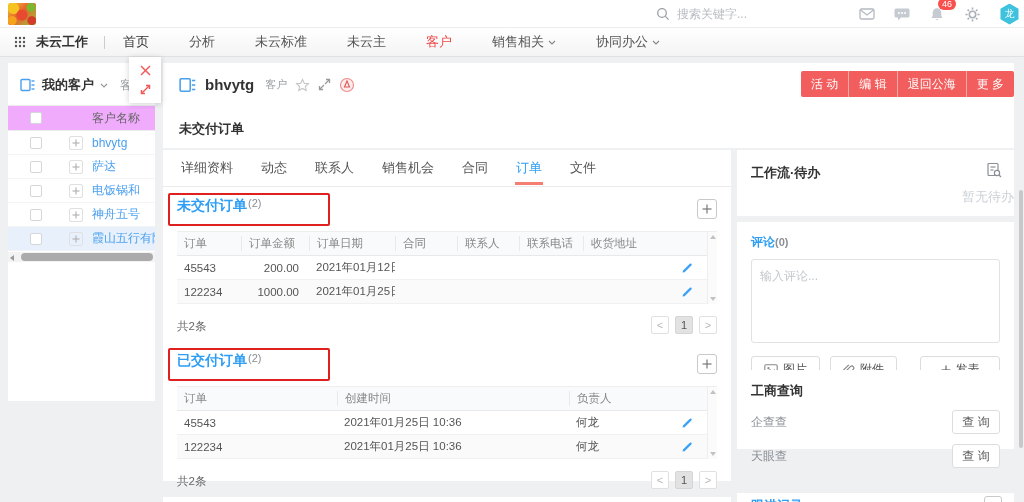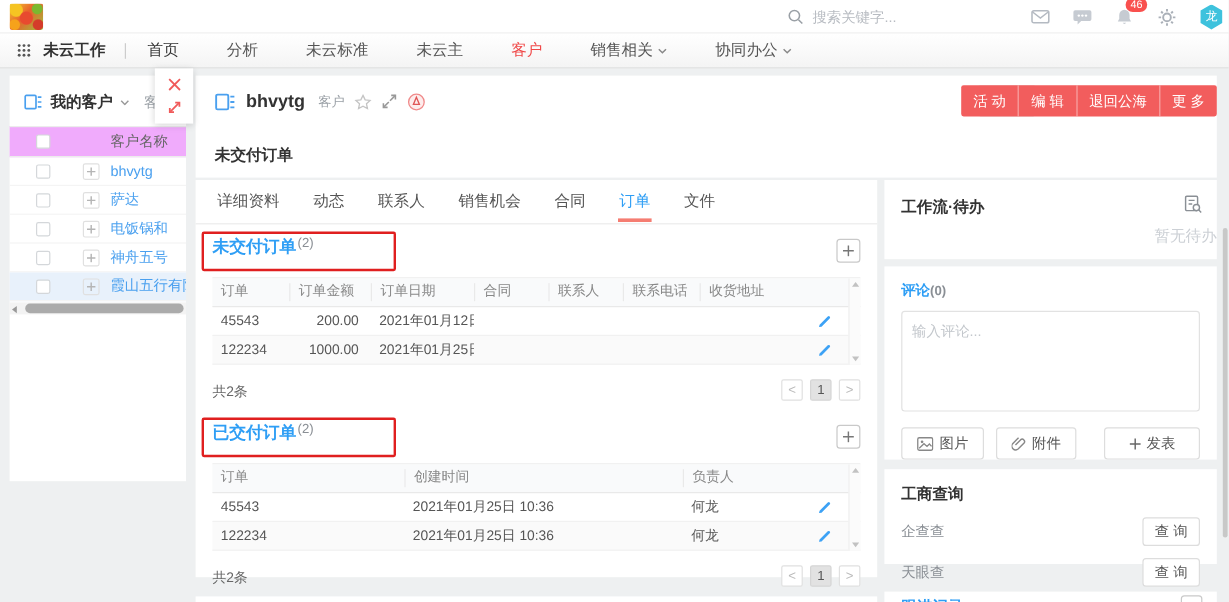--- a/index.html
+++ b/index.html
@@ -135,21 +135,21 @@
   .cmt-title { font-weight:bold; font-size:12px; color:#2e9ef5; }
   .cmt-count { font-size:11px; color:#8a8f95; font-weight:bold; }
   .cmt textarea { margin-top:8px; width:249px; height:84px; border:1px solid #e2e2e2; border-radius:3px;
                   resize:none; outline:none; font-family:inherit; font-size:12px; color:#666; padding:8px; }
   .cmt textarea::placeholder { color:#c3c7cc; }
   .cmt-btns { margin-top:10px; display:flex; gap:10px; align-items:center; }
   .cbtn { height:27px; border:1px solid #ddd; border-radius:3px; background:#fff; color:#555; font-size:12px;
           display:flex; align-items:center; gap:5px; padding:0 12px; cursor:pointer; }
   .publish { margin-left:auto; width:80px; justify-content:center; }
 
-  .lookup { left:737px; top:391px; width:277px; height:79px; padding:12px 14px; }
+  .lookup { left:737px; top:370px; width:277px; height:79px; padding:12px 14px; }
   .lk-title { font-weight:bold; font-size:13px; color:#333; }
   .lk-row { display:flex; align-items:center; justify-content:space-between; margin-top:10px; }
   .lk-name { color:#8a8f95; font-size:12px; }
   .lk-btn { width:48px; height:24px; border:1px solid #ddd; border-radius:3px; background:#fff; color:#555;
             font-size:12px; cursor:pointer; }
 
   .partial { left:737px; top:493px; width:277px; height:9px; padding:4px 14px 0; overflow:hidden; }
   .pt-title { color:#2e9ef5; font-weight:bold; font-size:13px; }
   .pt-add { position:absolute; right:12px; top:3px; width:18px; height:18px; border:1px solid #c9c9c9; border-radius:3px; }
   .strip { position:absolute; left:163px; top:497px; width:568px; height:5px; background:#fff; }

